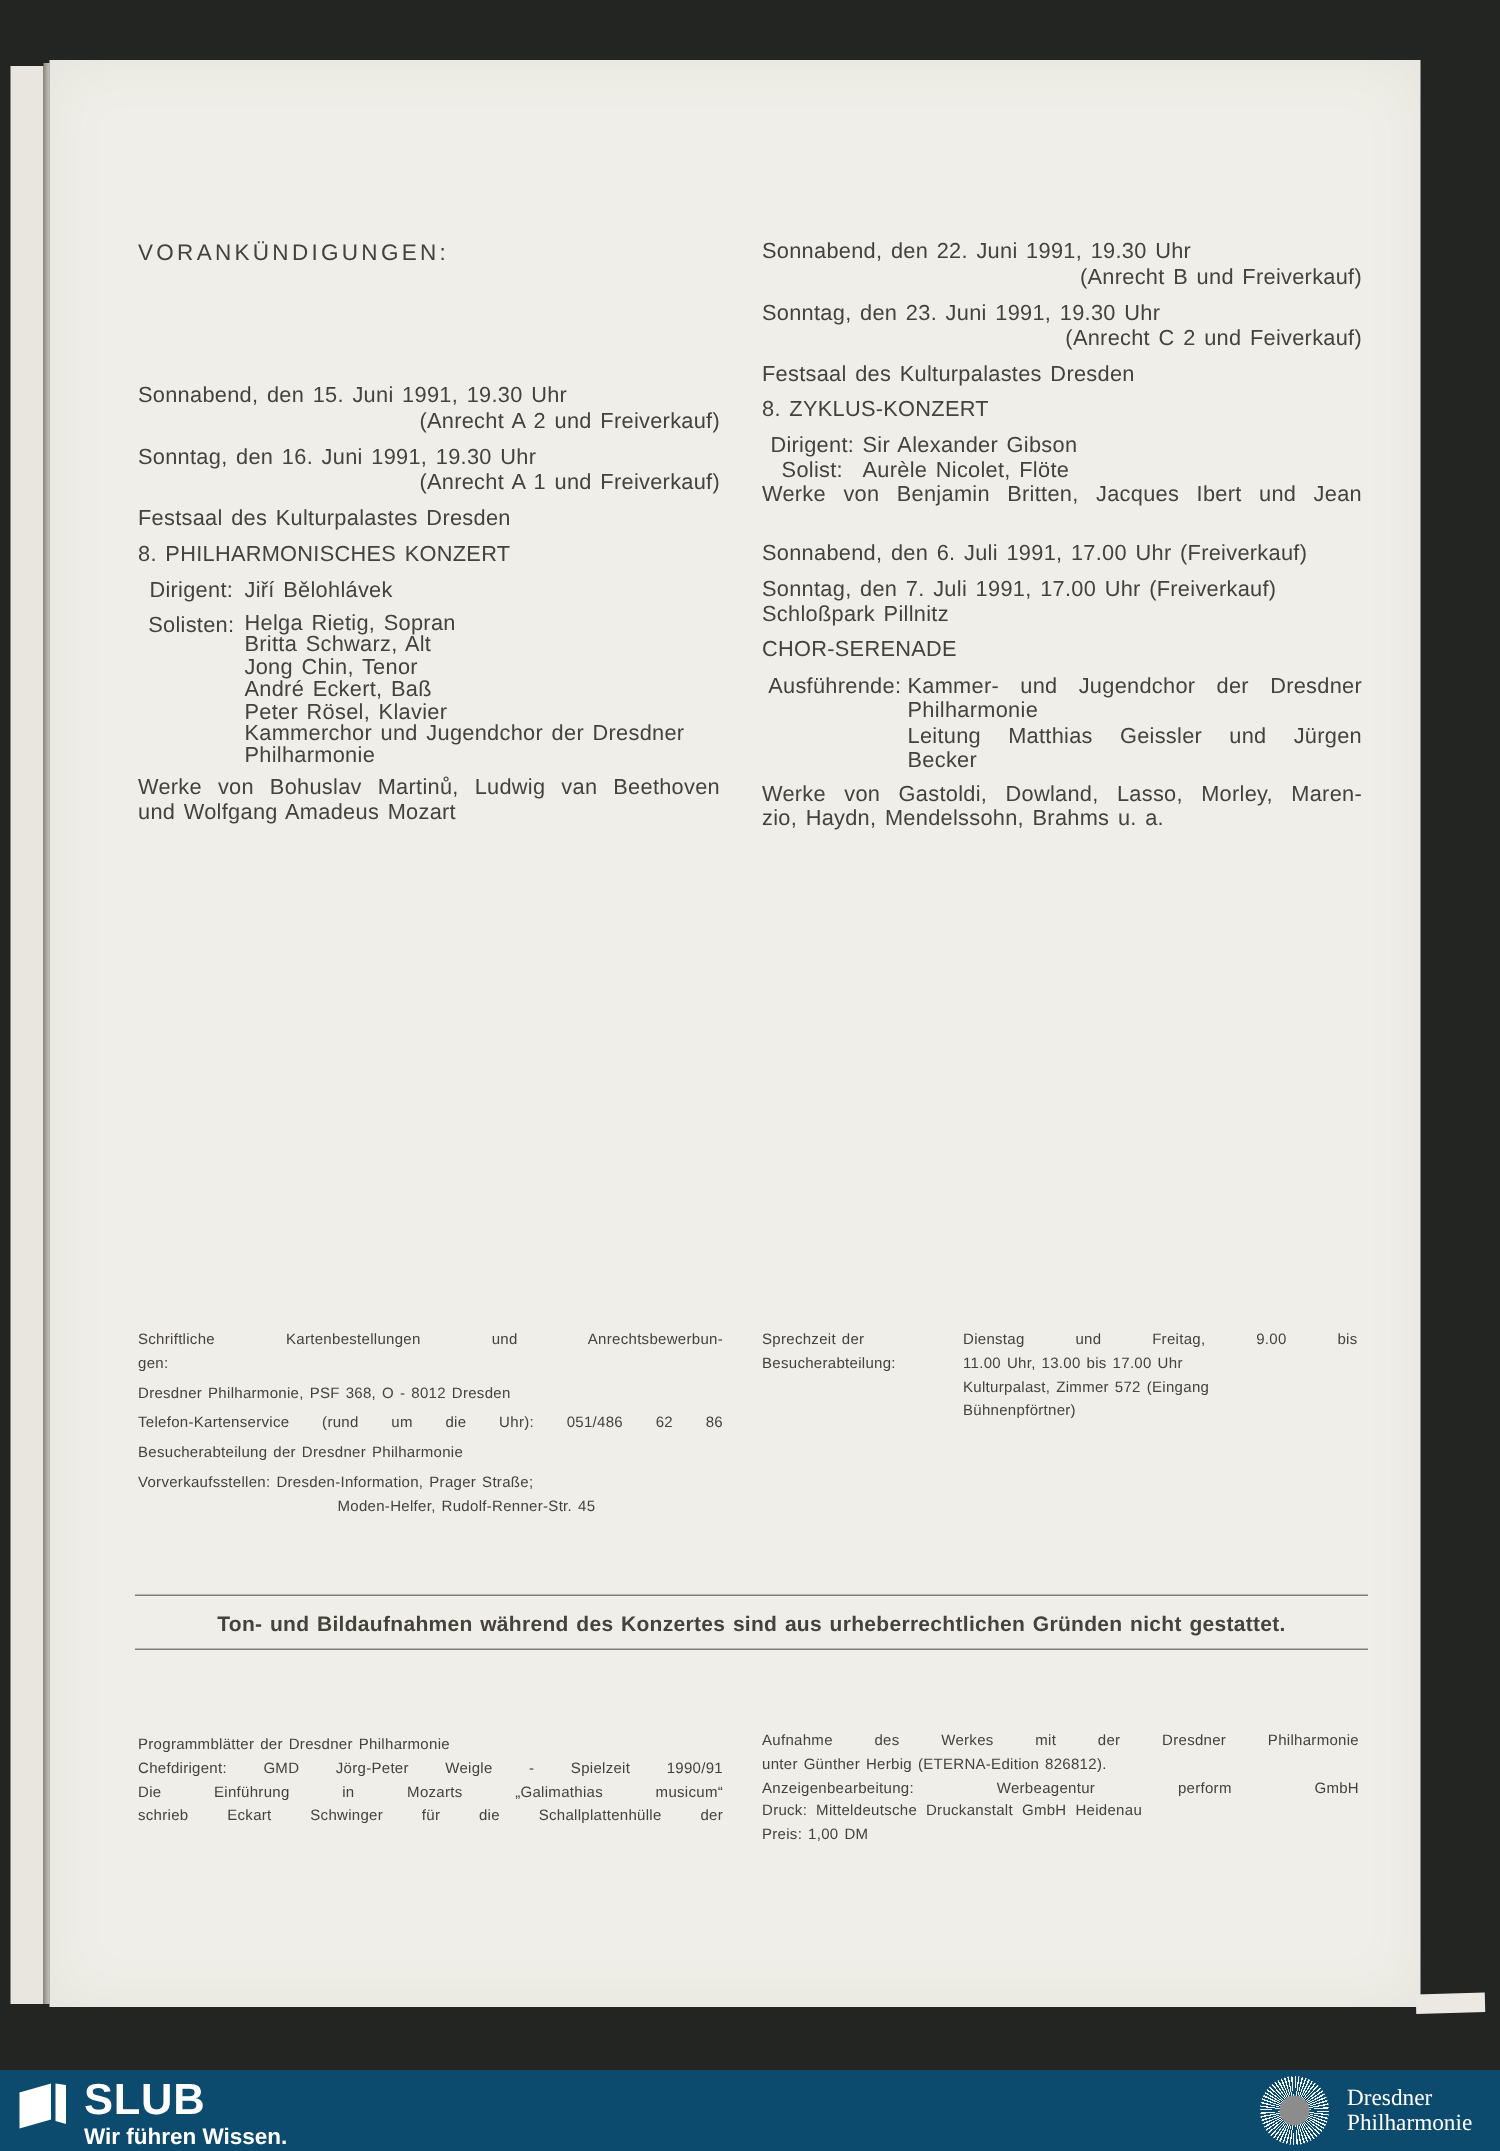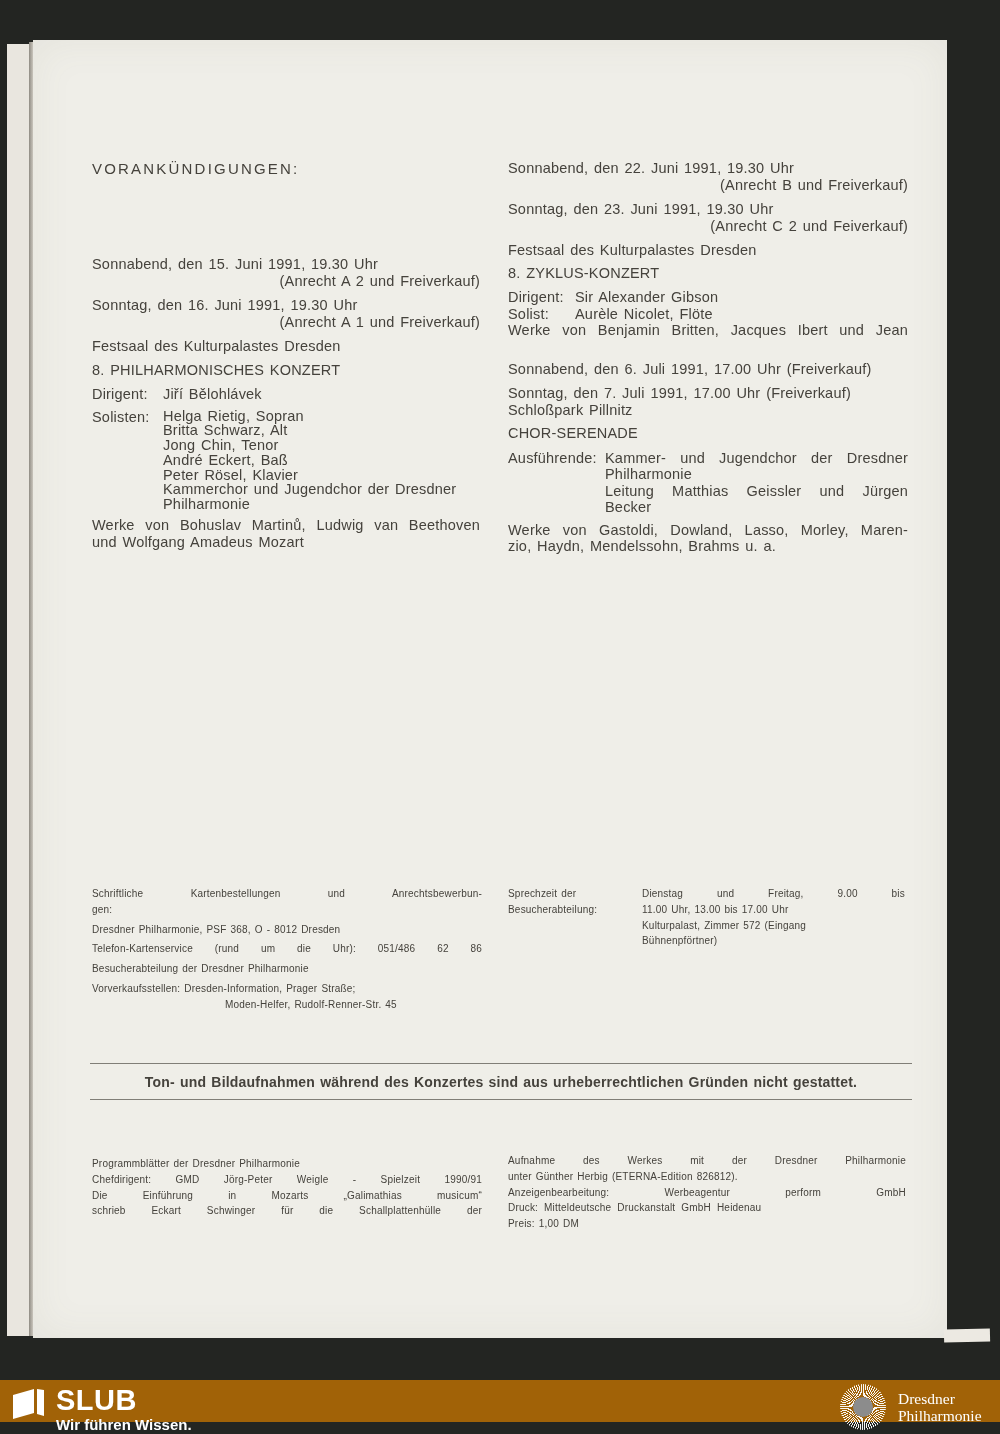--- a/index.html
+++ b/index.html
@@ -18,21 +18,21 @@
   .page .line{line-height:16.5px;font-size:14.5px;word-spacing:1.5px;letter-spacing:.2px;}
   .jl{text-align:justify;text-align-last:justify;}
   .note{text-align:right;}
   .heading{position:absolute;left:59px;top:120px;font-size:15px;letter-spacing:2.2px;word-spacing:2px;}
   .caps{letter-spacing:1.6px;word-spacing:3px;font-size:15px;}
   .col{position:absolute;}
   .col-left{left:59px;top:216px;width:388px;}
   .col-right{left:475px;top:120px;width:400px;}
   .event{margin-bottom:8px;}
   .row{display:flex;align-items:flex-start;}
-  .lbl{flex:0 0 auto;}
+  .lbl{flex:0 0 auto;text-align:center;}
   .w71{width:71px;}
   .w67{width:67px;}
   .w97{width:97px;}
   .valcol{flex:1 1 auto;}
   .big-gap{height:22px;}
   
   .tickets{position:absolute;left:59px;top:846px;width:390px;}
   .tickets .line,.office .line,.colo .line{font-size:10px;line-height:15.8px;word-spacing:1px;}
   .entry{margin-bottom:4px;}
   .indent133{padding-left:133px;}
@@ -44,21 +44,21 @@
   .rule{height:1px;background:#5b5851;opacity:.75;}
   .rule.b{margin-top:8px;}
   .notice-text{margin:9px 10px 8px 10px;text-align:center;font-weight:700;font-size:14px;
                letter-spacing:.2px;word-spacing:1px;line-height:18px;}
   
   .colo{position:absolute;width:398px;}
   .colo-left{left:59px;top:1116px;width:390px;}
   .colo-right{left:475px;top:1113px;}
   .right-al{}
   
-  .footer{position:absolute;left:0;top:1380px;width:1000px;height:42px;background:#a16207;}
+  .footer{position:absolute;left:0;top:1380px;width:1000px;height:54px;background:#0c4a6e;}
   .slub-group{position:absolute;left:12px;top:6px;display:flex;}
   .book-icon{margin-top:2px;}
   .slub-texts{margin-left:10px;color:#fff;}
   .slub-name{font-size:29px;font-weight:700;line-height:28px;letter-spacing:.5px;}
   .slub-tagline{font-size:15px;font-weight:700;margin-top:2px;}
   .dp-group{position:absolute;left:840px;top:4px;display:flex;align-items:center;}
   .starburst-icon{width:46px;height:46px;border-radius:50%;position:relative;
     background:repeating-conic-gradient(rgba(255,255,255,.95) 0deg 2.6deg, rgba(255,255,255,0) 2.6deg 6deg);}
   .starburst-icon::after{content:"";position:absolute;left:13px;top:13px;width:20px;height:20px;
     border-radius:50%;background:#8c8c8c;}

